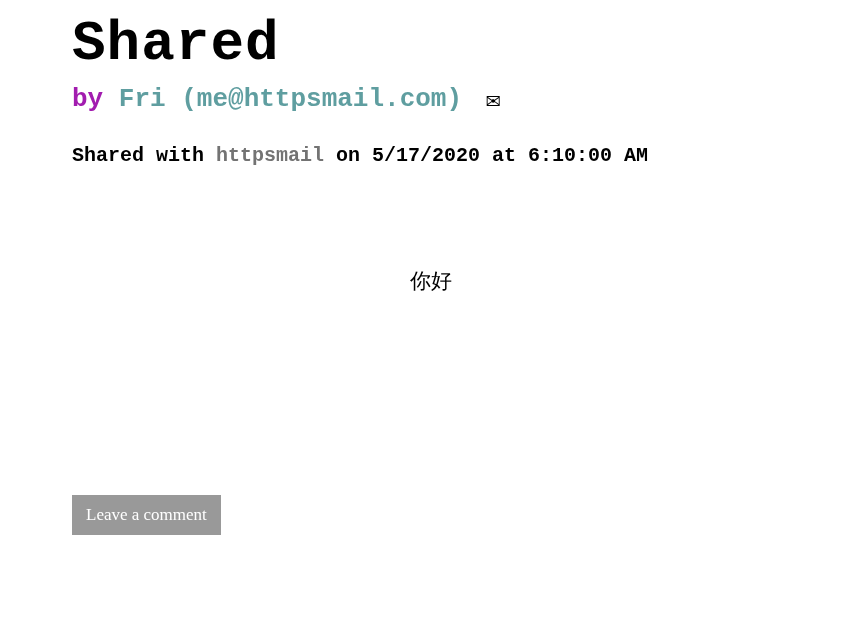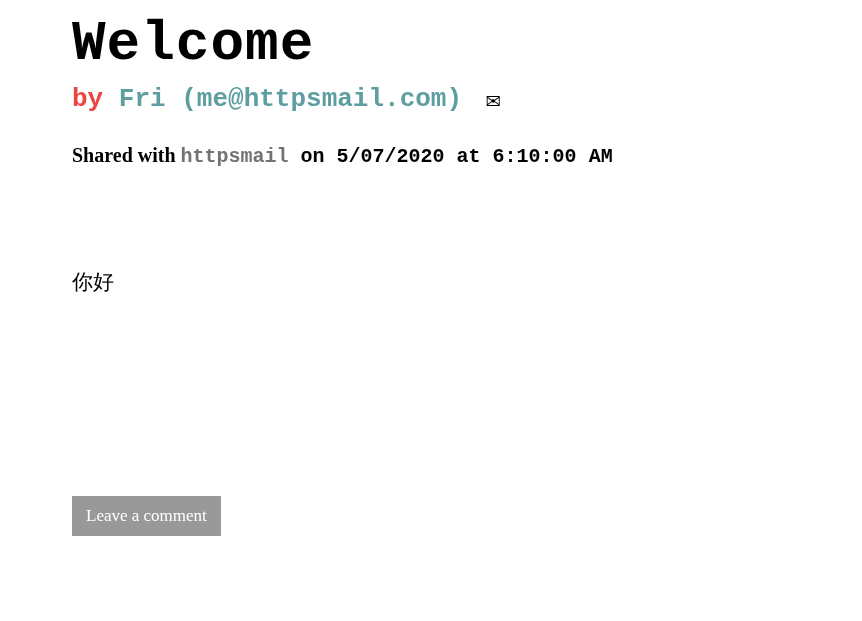--- a/index.html
+++ b/index.html
@@ -29,76 +29,76 @@
       font-weight: bold;
       margin: 0 0 8px 0;
       letter-spacing: 1px;
     }
     .byline {
       font-size: 26px;
       font-weight: bold;
       margin-bottom: 30px;
     }
     .byline .by {
-      color: #ef4444;
+      color: #a21caf;
     }
     .byline .author-link {
       color: #5f9ea0;
       cursor: pointer;
     }
     .byline .mail-icon {
       color: #000;
       font-size: 24px;
       margin-left: 8px;
       cursor: pointer;
       vertical-align: middle;
     }
     .shared-line {
       font-size: 20px;
       font-weight: bold;
       margin-bottom: 100px;
     }
     .shared-line .prefix {
       color: #000;
-      font-family: Liberation Serif, serif;
     }
     .shared-line .site-link {
       color: #737373;
       cursor: pointer;
     }
     .shared-line .suffix {
       color: #000;
     }
     .content-body {
       font-family: Liberation Serif, serif;
       font-size: 21px;
       margin-bottom: 200px;
+      text-align: center;
     }
     .comment-btn {
       background: #999999;
       color: #ffffff;
       border: none;
       padding: 10px 14px;
       font-family: serif;
       font-size: 17px;
       cursor: pointer;
     }
   </style>
 </head>
 <body>
 
 <div class="container">
 
-  <h1 class="title">Welcome</h1>
+  <h1 class="title">Shared</h1>
 
   <div class="byline">
     <span class="by">by </span><span class="author-link">Fri (me@httpsmail.com)</span>
     <span class="mail-icon">✉</span>
   </div>
 
   <div class="shared-line">
-    <span class="prefix">Shared with </span><span class="site-link">httpsmail</span><span class="suffix"> on 5/07/2020 at 6:10:00 AM</span>
+    <span class="prefix">Shared with </span><span class="site-link">httpsmail</span><span class="suffix"> on 5/17/2020 at 6:10:00 AM</span>
   </div>
 
   <div class="content-body">你好</div>
 
   <button class="comment-btn">Leave a comment</button>
 </div>
 
 </body></html>

